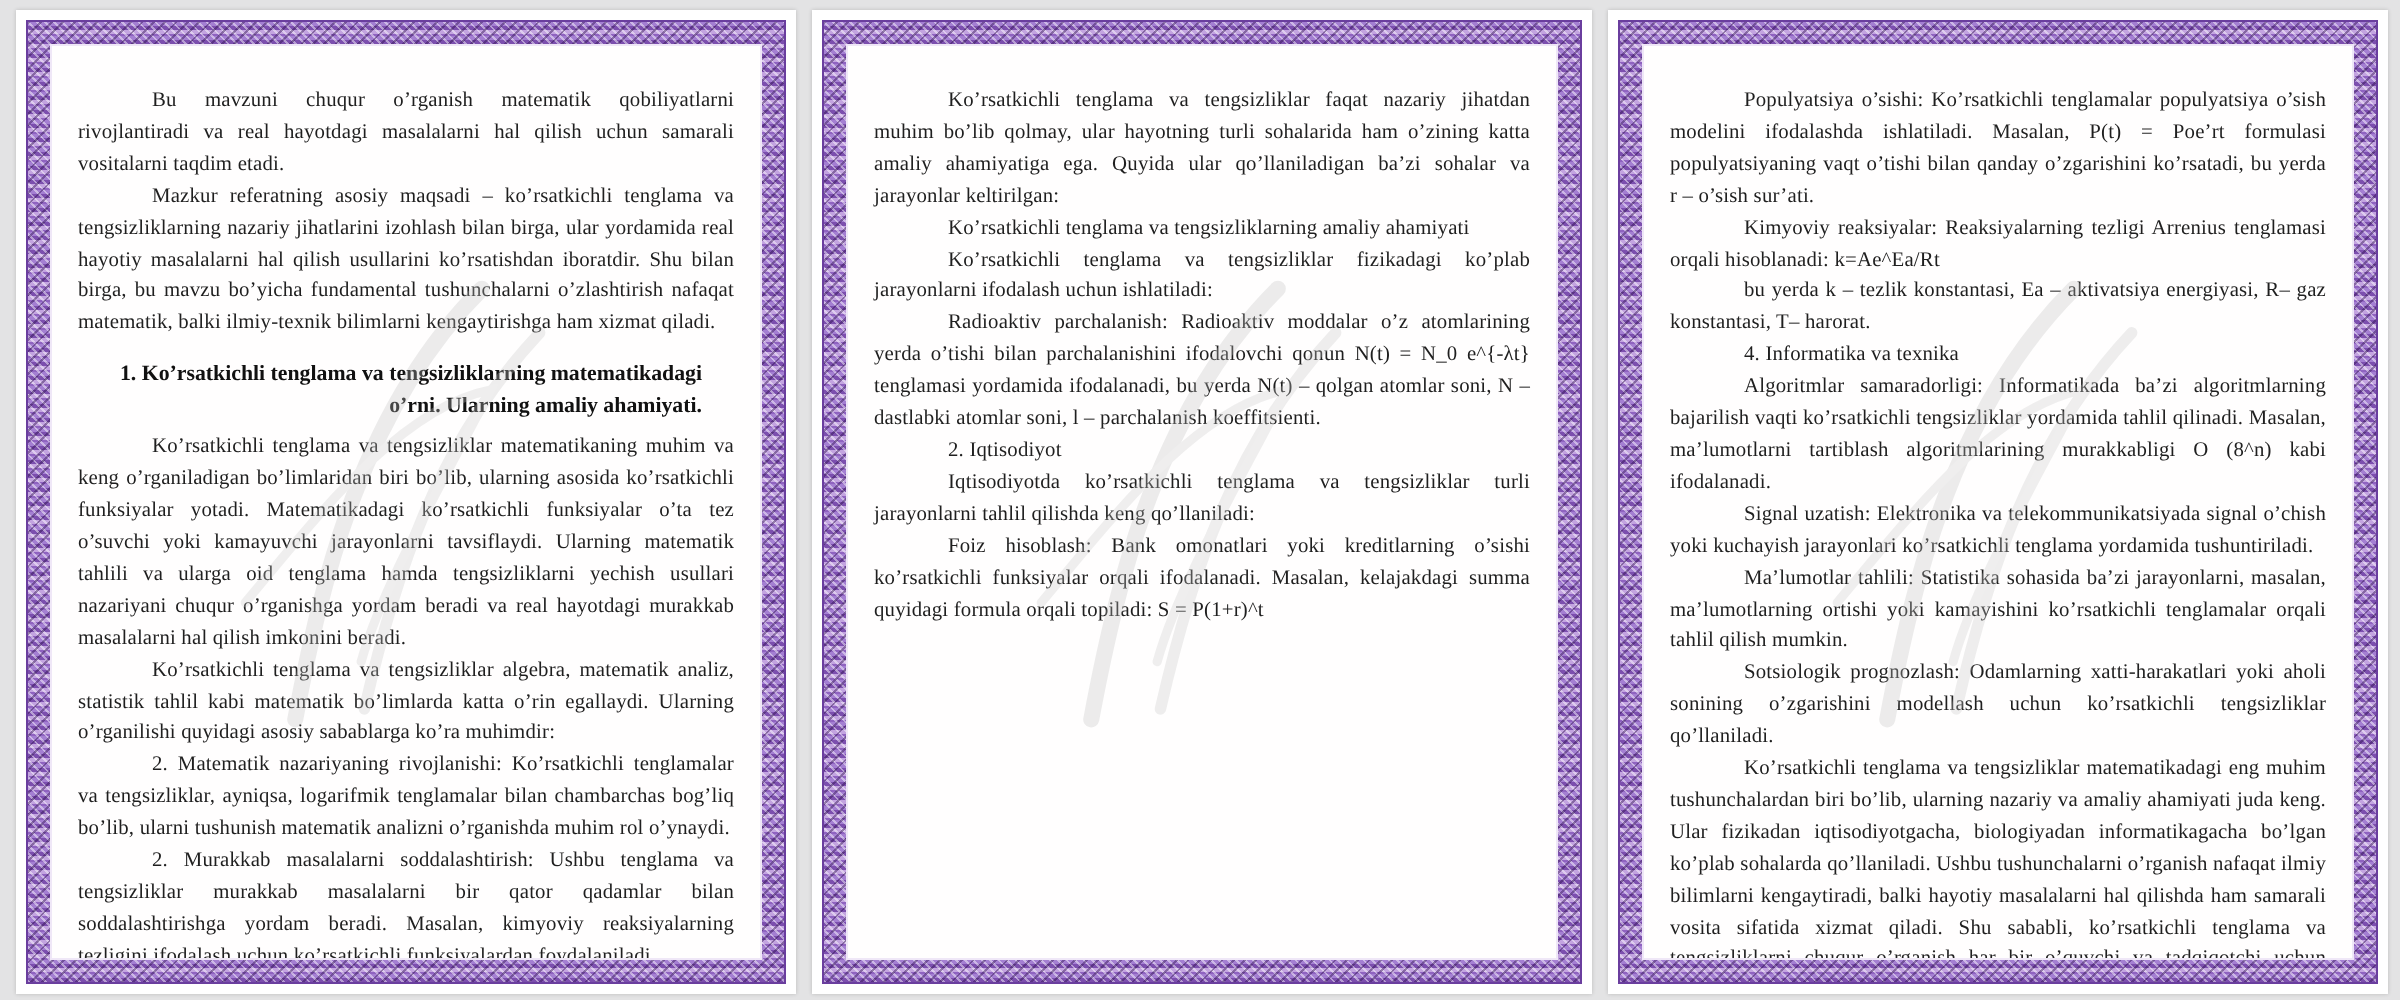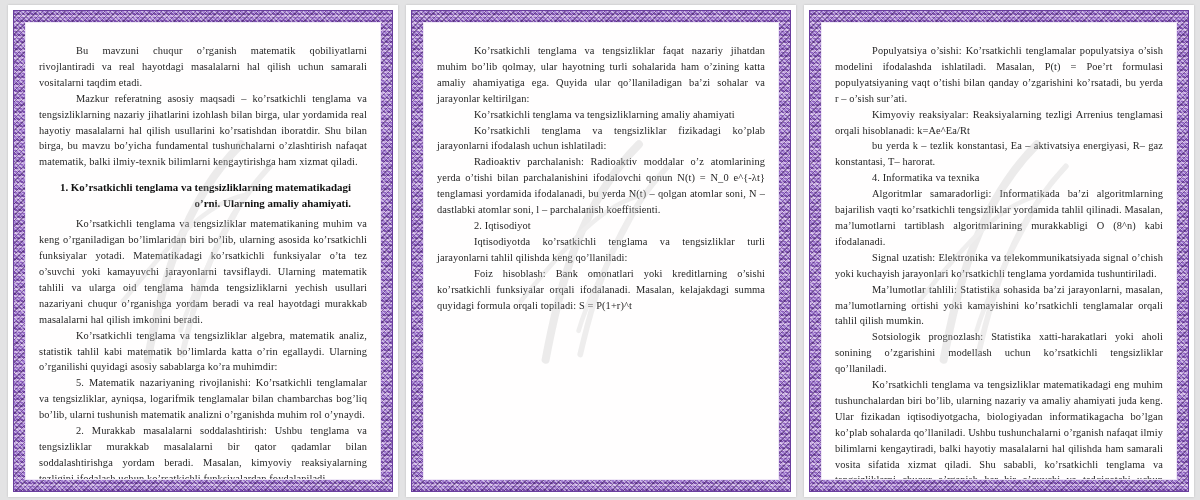--- a/index.html
+++ b/index.html
@@ -81,21 +81,21 @@
         <svg class="watermark" viewBox="0 0 200 200">
           <path d="M25 175 C55 120 95 55 160 22" fill="none" stroke="#c2c2c2" stroke-width="7" stroke-linecap="round"></path>
           <path d="M55 180 C85 130 120 80 178 48" fill="none" stroke="#c8c8c8" stroke-width="5" stroke-linecap="round"></path>
           <path d="M20 120 C60 95 110 60 150 65 C120 95 80 130 60 160" fill="none" stroke="#cccccc" stroke-width="4" stroke-linecap="round"></path>
         </svg>
         <p class="para">Bu mavzuni chuqur o’rganish matematik qobiliyatlarni rivojlantiradi va real hayotdagi masalalarni hal qilish uchun samarali vositalarni taqdim etadi.</p>
         <p class="para">Mazkur referatning asosiy maqsadi – ko’rsatkichli tenglama va tengsizliklarning nazariy jihatlarini izohlash bilan birga, ular yordamida real hayotiy masalalarni hal qilish usullarini ko’rsatishdan iboratdir. Shu bilan birga, bu mavzu bo’yicha fundamental tushunchalarni o’zlashtirish nafaqat matematik, balki ilmiy-texnik bilimlarni kengaytirishga ham xizmat qiladi.</p>
         <h2 class="heading">1. Ko’rsatkichli tenglama va tengsizliklarning matematikadagi o’rni. Ularning amaliy ahamiyati.</h2>
         <p class="para">Ko’rsatkichli tenglama va tengsizliklar matematikaning muhim va keng o’rganiladigan bo’limlaridan biri bo’lib, ularning asosida ko’rsatkichli funksiyalar yotadi. Matematikadagi ko’rsatkichli funksiyalar o’ta tez o’suvchi yoki kamayuvchi jarayonlarni tavsiflaydi. Ularning matematik tahlili va ularga oid tenglama hamda tengsizliklarni yechish usullari nazariyani chuqur o’rganishga yordam beradi va real hayotdagi murakkab masalalarni hal qilish imkonini beradi.</p>
         <p class="para">Ko’rsatkichli tenglama va tengsizliklar algebra, matematik analiz, statistik tahlil kabi matematik bo’limlarda katta o’rin egallaydi. Ularning o’rganilishi quyidagi asosiy sabablarga ko’ra muhimdir:</p>
-        <p class="para">5. Matematik nazariyaning rivojlanishi: Ko’rsatkichli tenglamalar va tengsizliklar, ayniqsa, logarifmik tenglamalar bilan chambarchas bog’liq bo’lib, ularni tushunish matematik analizni o’rganishda muhim rol o’ynaydi.</p>
+        <p class="para">2. Matematik nazariyaning rivojlanishi: Ko’rsatkichli tenglamalar va tengsizliklar, ayniqsa, logarifmik tenglamalar bilan chambarchas bog’liq bo’lib, ularni tushunish matematik analizni o’rganishda muhim rol o’ynaydi.</p>
         <p class="para">2. Murakkab masalalarni soddalashtirish: Ushbu tenglama va tengsizliklar murakkab masalalarni bir qator qadamlar bilan soddalashtirishga yordam beradi. Masalan, kimyoviy reaksiyalarning tezligini ifodalash uchun ko’rsatkichli funksiyalardan foydalaniladi.</p>
       </div>
     </div>
   </div>
 
   <div class="page">
     <div class="frame">
       <div class="sheet">
         <svg class="watermark" viewBox="0 0 200 200">
           <path d="M25 175 C55 120 95 55 160 22" fill="none" stroke="#c2c2c2" stroke-width="7" stroke-linecap="round"></path>
@@ -122,19 +122,19 @@
           <path d="M55 180 C85 130 120 80 178 48" fill="none" stroke="#c8c8c8" stroke-width="5" stroke-linecap="round"></path>
           <path d="M20 120 C60 95 110 60 150 65 C120 95 80 130 60 160" fill="none" stroke="#cccccc" stroke-width="4" stroke-linecap="round"></path>
         </svg>
         <p class="para">Populyatsiya o’sishi: Ko’rsatkichli tenglamalar populyatsiya o’sish modelini ifodalashda ishlatiladi. Masalan, P(t) = Poe’rt formulasi populyatsiyaning vaqt o’tishi bilan qanday o’zgarishini ko’rsatadi, bu yerda r – o’sish sur’ati.</p>
         <p class="para">Kimyoviy reaksiyalar: Reaksiyalarning tezligi Arrenius tenglamasi orqali hisoblanadi: k=Ae^Ea/Rt</p>
         <p class="para">bu yerda k – tezlik konstantasi, Ea – aktivatsiya energiyasi,  R– gaz konstantasi,  T– harorat.</p>
         <p class="para">4. Informatika va texnika</p>
         <p class="para">Algoritmlar samaradorligi: Informatikada ba’zi algoritmlarning bajarilish vaqti ko’rsatkichli tengsizliklar yordamida tahlil qilinadi. Masalan, ma’lumotlarni tartiblash algoritmlarining murakkabligi O (8^n) kabi ifodalanadi.</p>
         <p class="para">Signal uzatish: Elektronika va telekommunikatsiyada signal o’chish yoki kuchayish jarayonlari ko’rsatkichli tenglama yordamida tushuntiriladi.</p>
         <p class="para">Ma’lumotlar tahlili: Statistika sohasida ba’zi jarayonlarni, masalan, ma’lumotlarning ortishi yoki kamayishini ko’rsatkichli tenglamalar orqali tahlil qilish mumkin.</p>
-        <p class="para">Sotsiologik prognozlash: Statistika xatti-harakatlari yoki aholi sonining o’zgarishini modellash uchun ko’rsatkichli tengsizliklar qo’llaniladi.</p>
+        <p class="para">Sotsiologik prognozlash: Odamlarning xatti-harakatlari yoki aholi sonining o’zgarishini modellash uchun ko’rsatkichli tengsizliklar qo’llaniladi.</p>
         <p class="para">Ko’rsatkichli tenglama va tengsizliklar matematikadagi eng muhim tushunchalardan biri bo’lib, ularning nazariy va amaliy ahamiyati juda keng. Ular fizikadan iqtisodiyotgacha, biologiyadan informatikagacha bo’lgan ko’plab sohalarda qo’llaniladi. Ushbu tushunchalarni o’rganish nafaqat ilmiy bilimlarni kengaytiradi, balki hayotiy masalalarni hal qilishda ham samarali vosita sifatida xizmat qiladi. Shu sababli, ko’rsatkichli tenglama va tengsizliklarni chuqur o’rganish har bir o’quvchi va tadqiqotchi uchun muhimdir.</p>
       </div>
     </div>
   </div>
 
 </div>
 
 </body></html>

